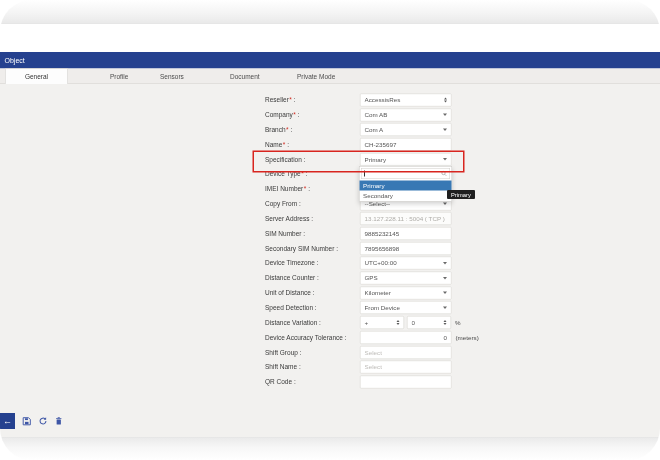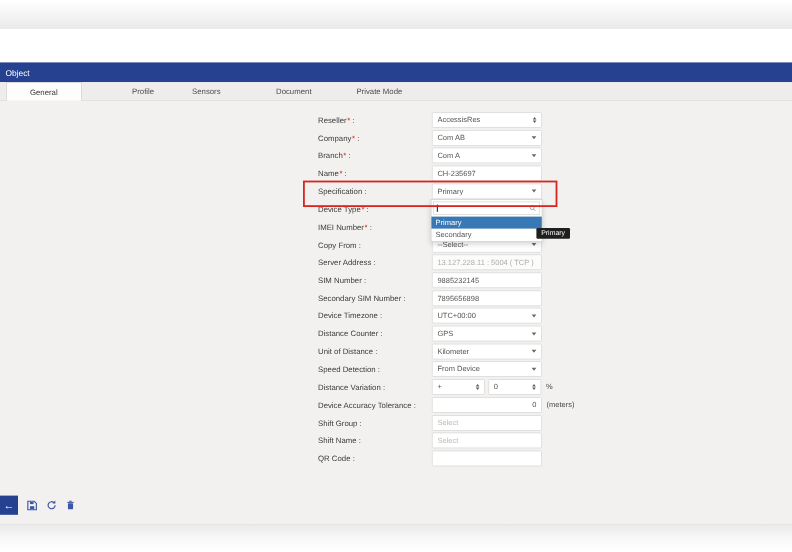--- a/index.html
+++ b/index.html
@@ -1,16 +1,16 @@
 <!DOCTYPE html>
 <html style="--accent: #25418f; --icon-blue: #3e56a6; --hl-red: #d8251f; --sel-blue: #3878b4; --traffic-red: #f25d52; --traffic-yellow: #f8b62c; --traffic-green: #33c748;"><head>
 <meta charset="utf-8">
 <style>
   html,body{margin:0;padding:0;background:#fff;}
-  .viewport{position:relative;width:660px;height:460px;overflow:hidden;font-family:"Liberation Sans",sans-serif;}
+  .viewport{position:relative;width:660px;height:460px;overflow:hidden;font-family:"Liberation Sans",sans-serif;border-radius:32px;}
   .stage{position:absolute;left:0;top:0;width:1320px;height:920px;transform:scale(.5);transform-origin:0 0;}
 
   
   .top-strip{position:absolute;left:0;top:0;width:100%;height:48px;
     background:linear-gradient(180deg,#ffffff 0%,#f4f4f4 55%,#e9e9e9 100%);border-bottom:1px solid #d9d9d9;box-sizing:border-box;}
   .bottom-strip{position:absolute;left:0;top:874px;width:100%;height:46px;
     background:linear-gradient(180deg,#eaeaea 0%,#f7f7f7 45%,#ffffff 100%);border-top:1px solid #d9d9d9;box-sizing:border-box;}
 
   
   .titlebar{position:absolute;left:0;top:48px;width:100%;height:56px;background:#ffffff;}

